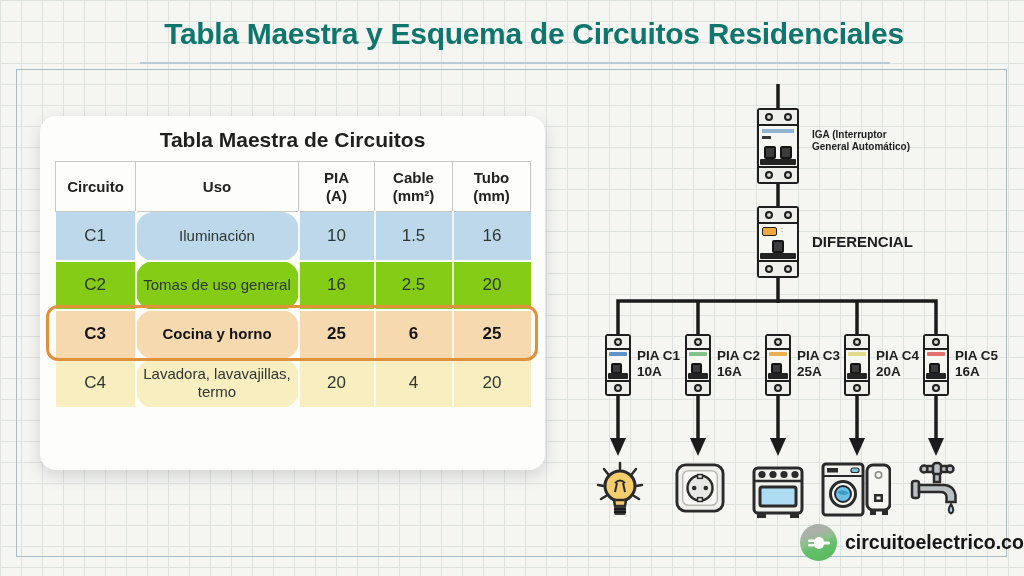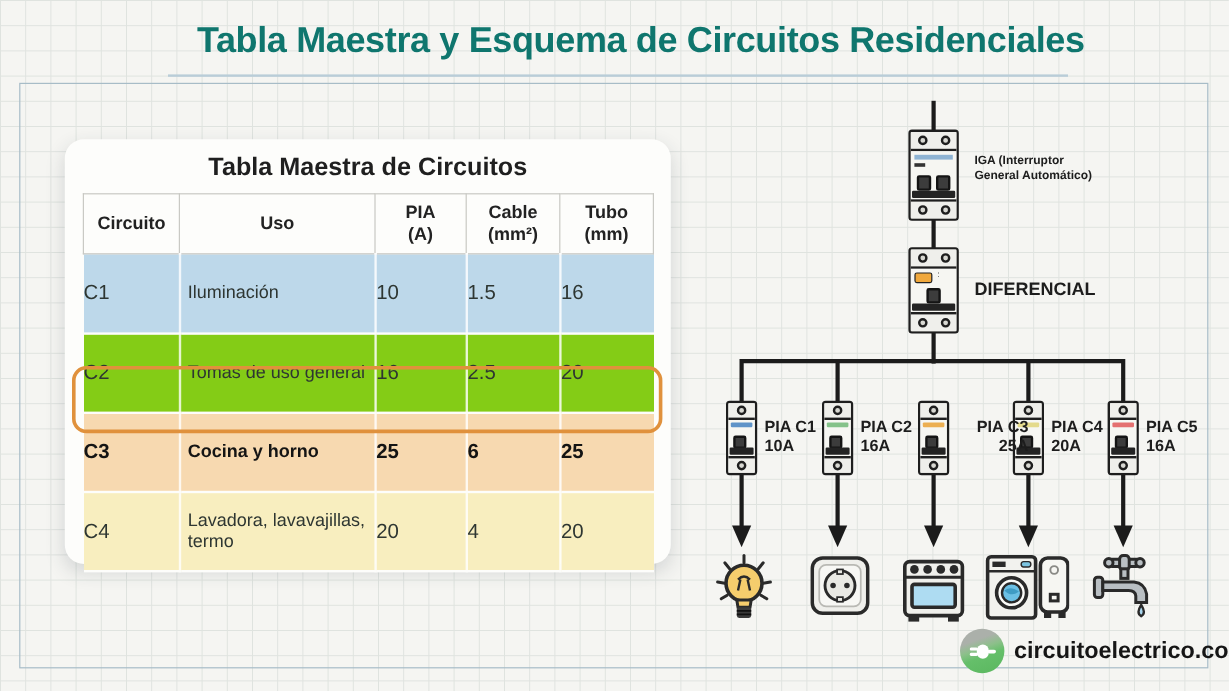--- a/index.html
+++ b/index.html
@@ -22,47 +22,46 @@
     font-size:30px; font-weight:800; letter-spacing:-0.3px; color:#0f766e;margin-left:22px;
   }
   .title-underline{ left:140px; top:62px; width:750px; height:2px; background:#b9cdd8; }
   .frame{ left:16px; top:69px; width:991px; height:488px; border:1.5px solid #a7bcc7; }
 
   
   .card{
     left:40px; top:116px; width:505px; height:354px;
     background:#fdfdfb; border-radius:16px;
     box-shadow:0 6px 16px rgba(40,50,60,.16);
-    margin-left:14px;
   }
   .card-title{
     position:absolute; left:0; top:12px; width:100%; text-align:center;
     font-size:21px; font-weight:800; color:#1f1f1f;
   }
   table.master{
     position:absolute; left:15px; top:45px; width:475px;
     border-collapse:collapse; table-layout:fixed;
   }
   col.c-circ{ width:80px; } col.c-uso{ width:163px; }
   col.c-pia{ width:76px; } col.c-cable{ width:78px; } col.c-tubo{ width:78px; }
   th{
     height:50px; background:#fdfdfb; border:1.5px solid #c9c9c4;
     font-size:15px; font-weight:800; color:#222; line-height:1.15;
     text-align:center; vertical-align:middle;
   }
   th span{ display:block; }
   th span:empty, .lbl span:empty{ display:none; }
   td{
-    height:66px; vertical-align:middle;
+    height:49px; text-align:center; vertical-align:middle;
     font-size:17px; font-weight:500; color:#2e3632;
     border-right:2px solid rgba(255,255,255,.8);
     border-bottom:2px solid #fdfdfb;
   }
   td:last-child{ border-right:none; }
-  td.uso{ font-size:15px; line-height:1.18; padding:0 6px; }
+  td.uso{ font-size:15px; line-height:1.18; padding:0 6px;border-radius:18px; }
   tr.hl td{ font-weight:800; color:#141414; }
   tr.hl td.uso{ font-weight:600; }
   .hl-ring{
     position:absolute; left:6px; top:189px; width:492px; height:56px;
     border:3.5px solid #e0913c; border-radius:12px; pointer-events:none;
   }
 
   
   .breaker{
     position:absolute; background:#f2f2ee; border:2.5px solid #1e1e1e;
@@ -289,21 +288,21 @@
     </div>
   <div class="b-mid">
       <div class="b-stripe" style="background: rgb(236, 175, 82);"></div>
       <span class="b-toggle"></span>
       <div class="b-bar"></div>
     </div>
   <div class="b-term bot">
       <span class="b-screw"></span>
     </div>
 </div>
-<div class="abs lbl lbl-pia" style="left:797px;text-align:right;"><span>PIA C3</span><br><span>25A</span></div>
+<div class="abs lbl lbl-pia" style="left:797px;"><span>PIA C3</span><br><span>25A</span></div>
 
 <div class="breaker pia" style="left:844px;">
   <div class="b-term">
       <span class="b-screw"></span>
     </div>
   <div class="b-mid">
       <div class="b-stripe" style="background: rgb(228, 218, 140);"></div>
       <span class="b-toggle"></span>
       <div class="b-bar"></div>
     </div>

